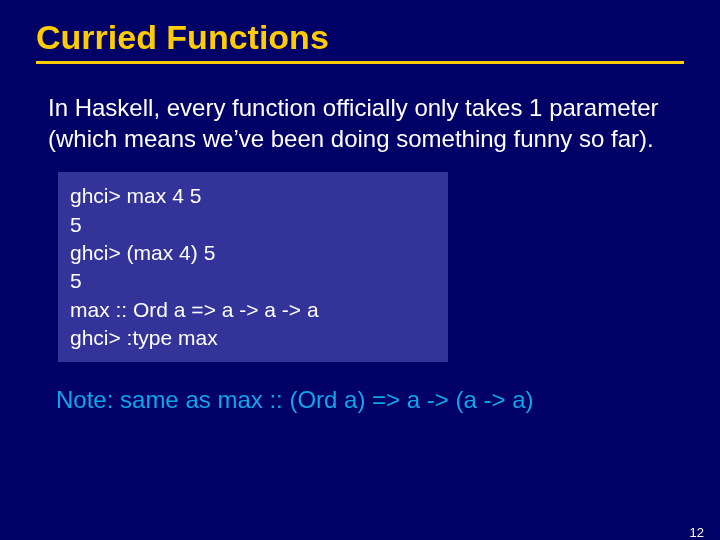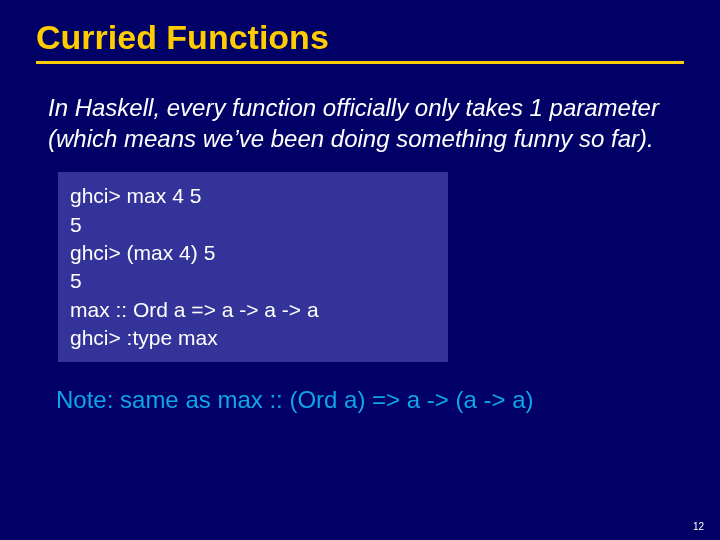--- a/index.html
+++ b/index.html
@@ -30,21 +30,20 @@
     background: #ffcc00;
     margin: 0 36px 0 36px;
     width: 648px;
   }
   .body-text {
     color: #ffffff;
     font-family: Tahoma, Verdana, Arial, sans-serif;
     font-size: 24px;
     line-height: 1.3;
     padding: 28px 48px 0 48px;
-    font-style: italic;
   }
   .code-box {
     background: #333399;
     margin: 18px 0 0 58px;
     width: 390px;
     padding: 10px 12px 10px 12px;
     box-sizing: border-box;
   }
   .code-line {
     color: #ffffff;
@@ -55,24 +54,24 @@
   }
   .note-text {
     color: #0ea5e9;
     font-family: Tahoma, Verdana, Arial, sans-serif;
     font-size: 24px;
     padding: 24px 0 0 56px;
   }
   .page-num {
     position: absolute;
     right: 16px;
-    bottom: 8px;
+    bottom: 0;
     color: #ffffff;
     font-family: Arial, sans-serif;
-    font-size: 10px;
+    font-size: 13px;
   }
 </style>
 </head>
 <body>
 
 <div class="slide">
 
   <div class="title">Curried Functions</div>
   <div class="underline"></div>
 

